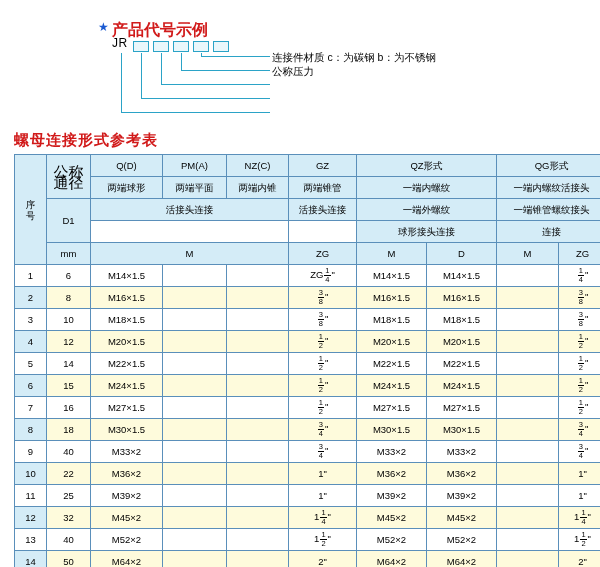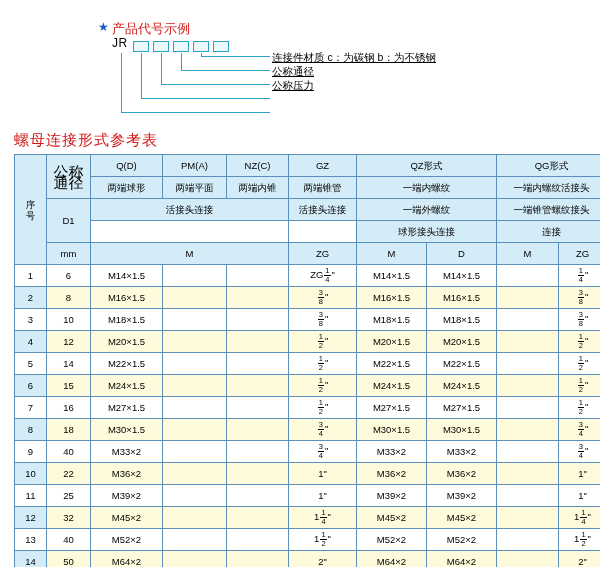--- a/index.html
+++ b/index.html
@@ -21,22 +21,22 @@
     position: absolute;
     left: 0;
     top: 0;
     width: 600px;
     height: 128px;
   }
   .legend-title {
     position: absolute;
     left: 112px;
     top: 20px;
-    font-size: 13px;
-    font-weight: normal;
+    font-size: 16px;
+    font-weight: bold;
     color: #d11a1a;
     white-space: nowrap;
   }
   .legend-star {
     position: absolute;
     left: 98px;
     top: 20px;
     font-size: 12px;
     color: #1a5ad1;
     line-height: 14px;
@@ -76,30 +76,29 @@
   .legend-items {
     position: absolute;
     left: 272px;
     top: 50px;
     font-size: 10.5px;
     line-height: 14px;
   }
   .legend-items div {
     white-space: nowrap;
     height: 14px;
-    text-decoration: underline;
   }
 
   
   .table-title {
     position: absolute;
     left: 14px;
     top: 131px;
     font-size: 15px;
-    font-weight: normal;
+    font-weight: bold;
     color: #d11a1a;
     letter-spacing: 1px;
   }
 
   
   table.main {
     position: absolute;
     left: 14px;
     top: 154px;
     border-collapse: collapse;
@@ -197,21 +196,20 @@
       <path d="M161.5,52.5 L161.5,84.5 L270,84.5"></path>
 
       <path d="M141.5,52.5 L141.5,98.5 L270,98.5"></path>
 
       <path d="M121.5,52.5 L121.5,112.5 L270,112.5"></path>
     </g>
   </svg>
 
   <div class="legend-items">
     <div>连接件材质  c：为碳钢  b：为不锈钢</div>
-    <div>公称通径</div>
     <div>公称压力</div>
   </div>
 </div>
 
 <div class="table-title">螺母连接形式参考表</div>
 
 <table class="main">
   <colgroup>
     <col style="width:32px">
     <col style="width:44px">

